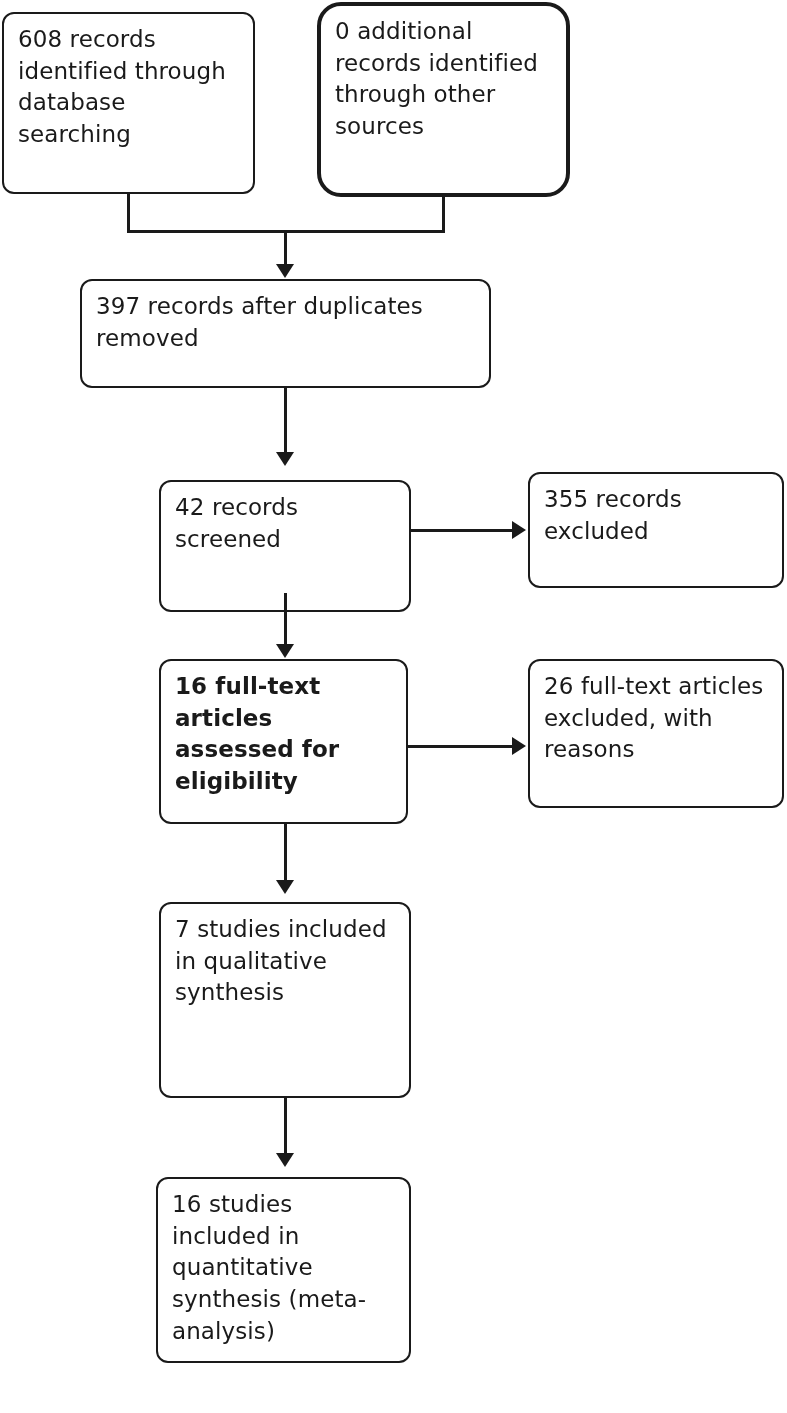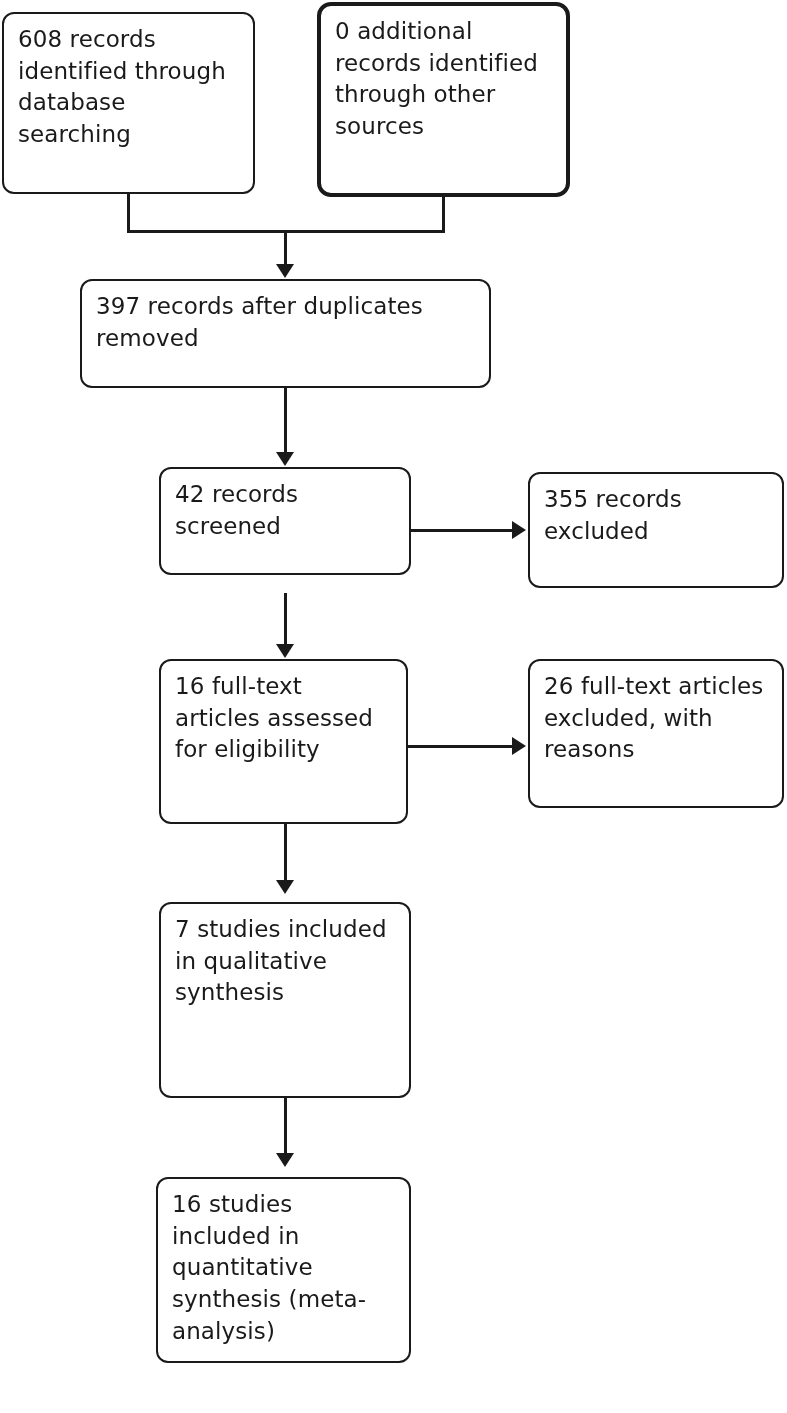--- a/index.html
+++ b/index.html
@@ -25,21 +25,21 @@
     border-radius: 12px;
     color: #1a1a1a;
     font-size: 23px;
     line-height: 1.38;
     padding: 10px 14px;
     white-space: pre-line;
     letter-spacing: 0.1px;
   }
   .box.thick {
     border-width: 4px;
-    border-radius: 14px;
+    border-radius: 24px;
   }
   .line {
     position: absolute;
     background: #1a1a1a;
   }
   .vline { width: 3px; }
   .hline { height: 3px; }
   .arrow-down {
     position: absolute;
     width: 0;
@@ -70,31 +70,31 @@
   <div class="line vline" style="left:442px; top:197px; height:35px;"></div>
   <div class="line hline" style="left:127px; top:230px; width:318px;"></div>
   <div class="line vline" style="left:284px; top:230px; height:36px;"></div>
   <div class="arrow-down" style="left:276px; top:264px;"></div>
 
   <div class="box" style="left:80px; top:279px; width:411px; height:109px;">397 records after duplicates removed</div>
 
   <div class="line vline" style="left:284px; top:388px; height:66px;"></div>
   <div class="arrow-down" style="left:276px; top:452px;"></div>
 
-  <div class="box" style="left:159px; top:467px; width:252px; height:108px;">42 records screened</div>
+  <div class="box" style="left:159px; top:480px; width:252px; height:132px;">42 records screened</div>
 
   <div class="box" style="left:528px; top:472px; width:256px; height:116px;">355 records excluded</div>
 
   <div class="line hline" style="left:411px; top:529px; width:103px;"></div>
   <div class="arrow-right" style="left:512px; top:521px;"></div>
 
   <div class="line vline" style="left:284px; top:593px; height:53px;"></div>
   <div class="arrow-down" style="left:276px; top:644px;"></div>
 
-  <div class="box" style="left:159px; top:659px; width:249px; height:165px;">16 full-text articles assessed for eligibility</div>
+  <div class="box" style="left:159px; top:659px; width:249px; height:165px;font-weight:bold;">16 full-text articles assessed for eligibility</div>
 
   <div class="box" style="left:528px; top:659px; width:256px; height:149px;">26 full-text articles excluded, with reasons</div>
 
   <div class="line hline" style="left:408px; top:745px; width:106px;"></div>
   <div class="arrow-right" style="left:512px; top:737px;"></div>
 
   <div class="line vline" style="left:284px; top:824px; height:58px;"></div>
   <div class="arrow-down" style="left:276px; top:880px;"></div>
 
   <div class="box" style="left:159px; top:902px; width:252px; height:196px;">7 studies included in qualitative synthesis</div>

